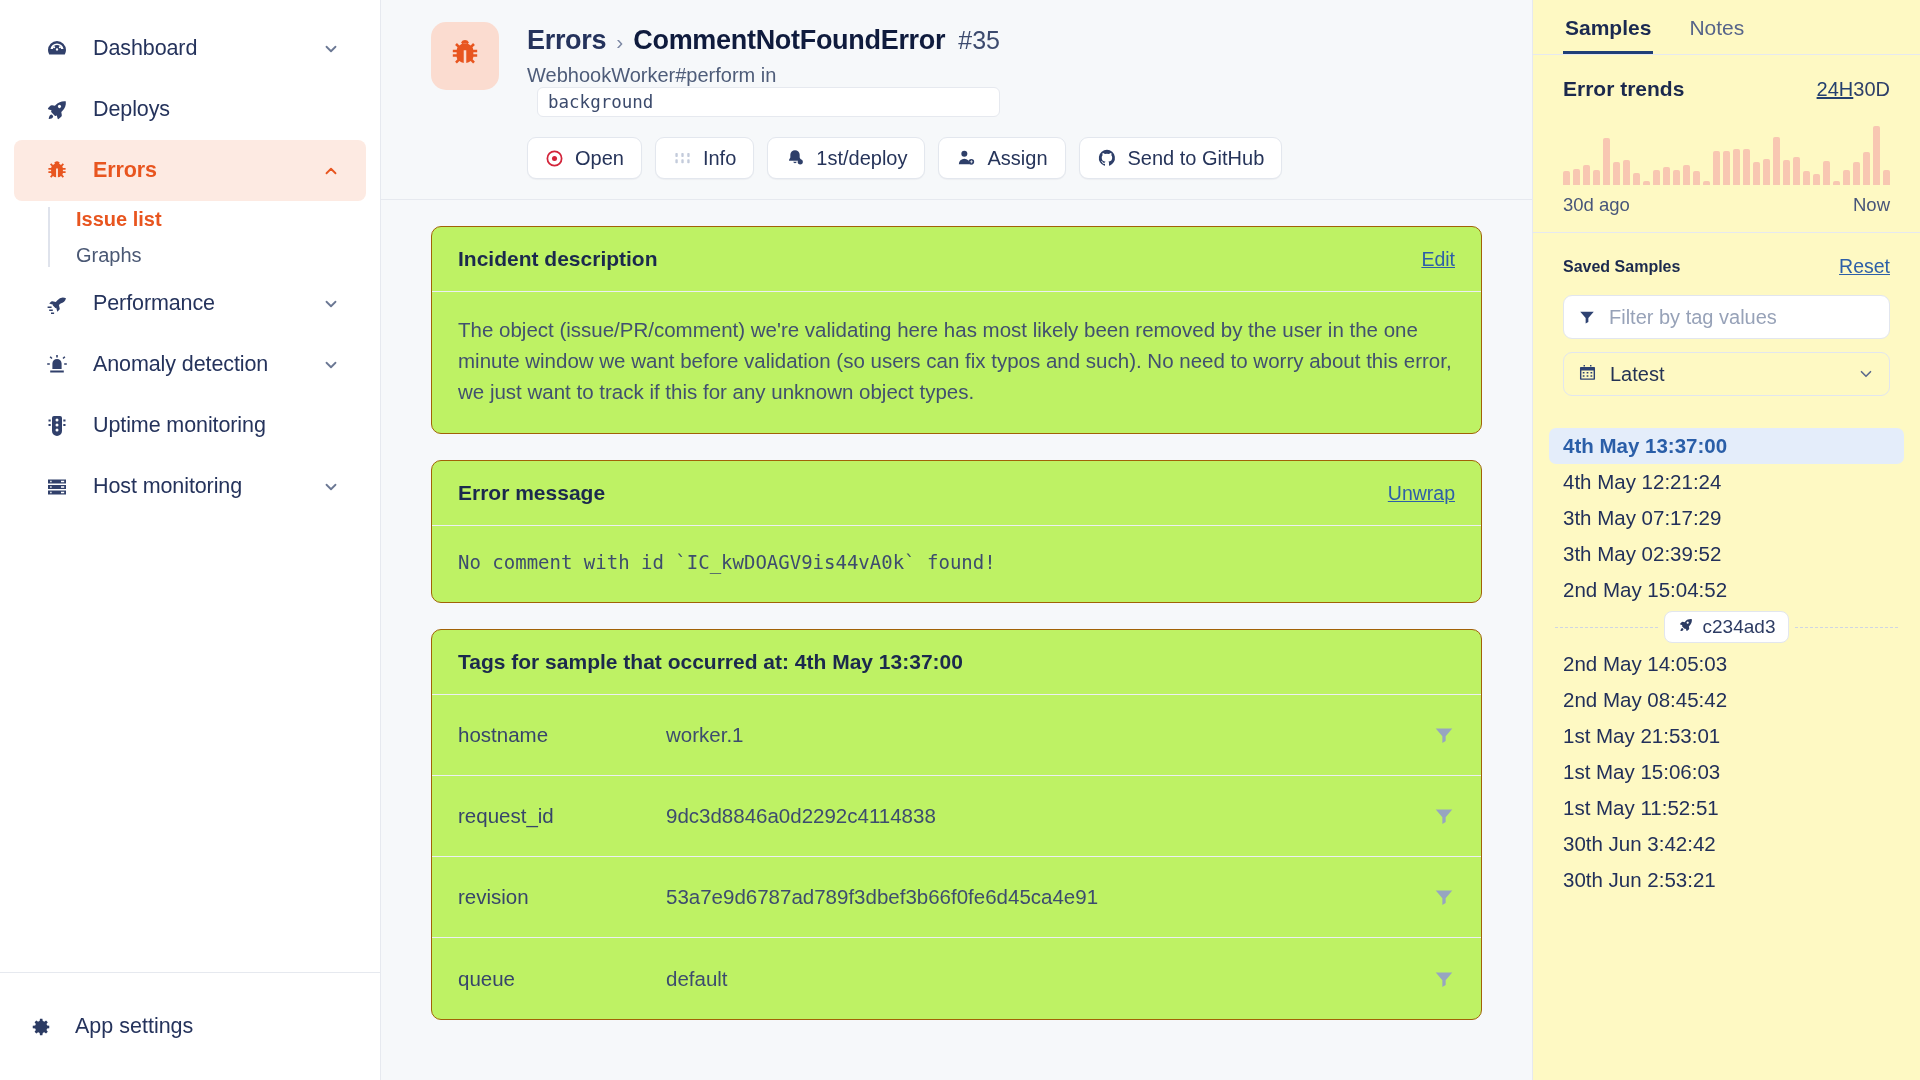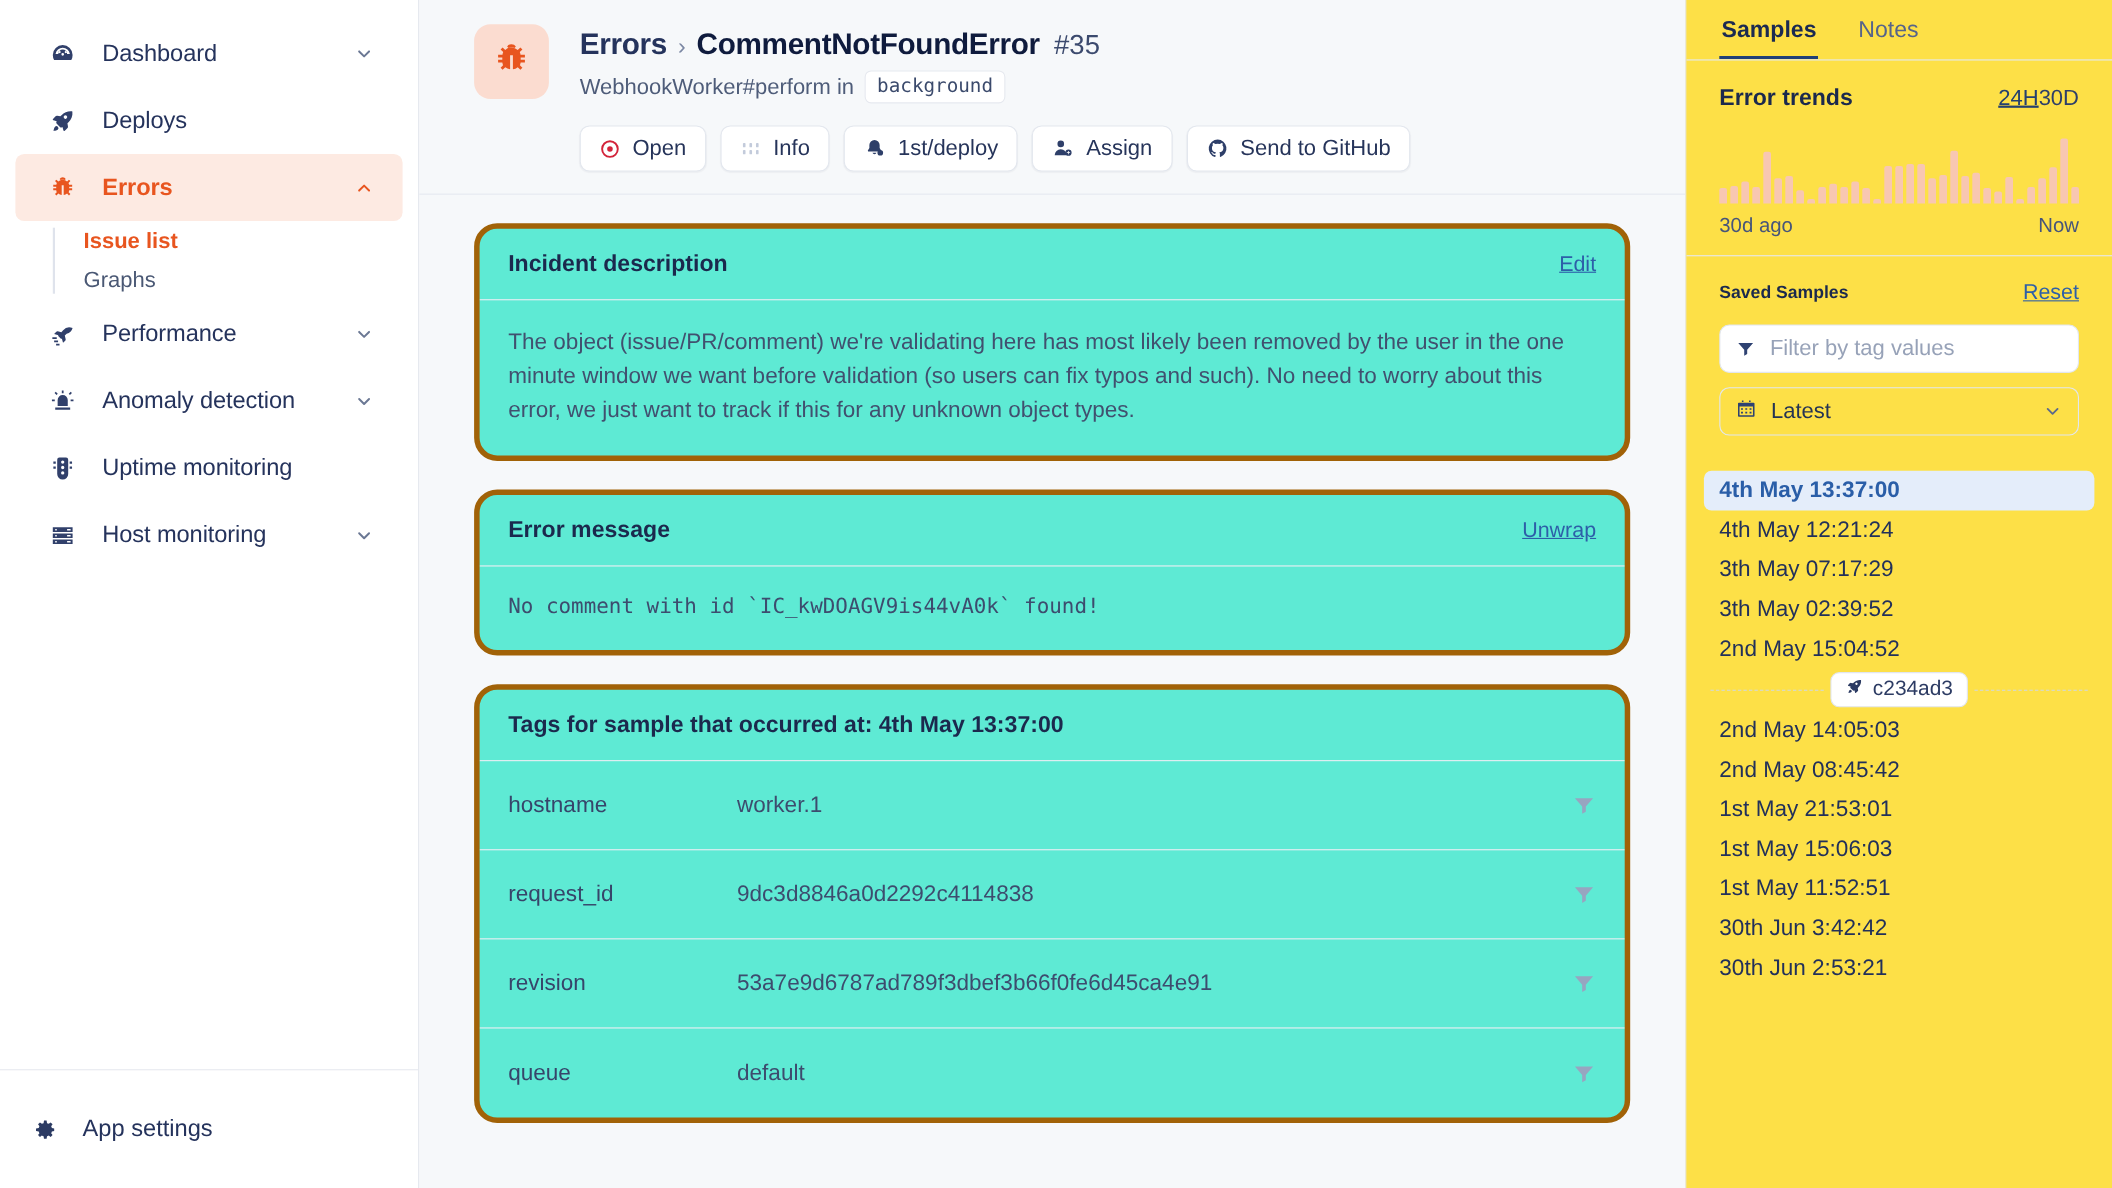--- a/index.html
+++ b/index.html
@@ -96,21 +96,21 @@
   .crumb-root {
     font-size: 27px; font-weight: 700; color:#25335c;
     letter-spacing: -0.3px;
   }
   .crumb-sep { font-size: 21px; color:#7b87a3; margin: 0 10px; }
   .crumb-cur {
     font-size: 27px; font-weight: 700; color:#0f1b3d;
     letter-spacing: -0.3px;
   }
   .crumb-num { font-size: 25px; color:#3c4a6e; margin-left: 13px; }
-  .subline { margin-top: 8px; display:flex; align-items:center; flex-wrap: wrap; }
+  .subline { margin-top: 8px; display:flex; flex-wrap: wrap; flex-direction: column; }
   .subline .st { font-size: 20px; color:#4e5c79; }
   .chip-code {
     font-family: "DejaVu Sans Mono", monospace;
     font-size: 17.5px; color:#3b4a6c;
     background: #ffffff; border: 1px solid #e6e9ef;
     border-radius: 6px; padding: 4px 10px; margin-left: 10px;
   }
   .btn-row { display: flex; gap: 13px; margin-top: 20px; padding-left: 96px; }
   .btn {
     display: inline-flex; align-items: center; gap: 11px;
@@ -122,23 +122,23 @@
     white-space: nowrap;
   }
   .btn .bico { display:flex; align-items:center; }
 
   .scroll-body {
     flex: 1 1 auto;
     padding: 26px 50px 0 50px;
     overflow: hidden;
   }
   .card {
-    background: #5eead4;
-    border: 5px solid #a16207;
-    border-radius: 21px;
+    background: #bef264;
+    border: 1px solid #a16207;
+    border-radius: 10px;
     margin-bottom: 26px;
     overflow: hidden;
   }
   .card-head {
     display:flex; align-items:center; justify-content:space-between;
     padding: 20px 26px;
     border-bottom: 1px solid #eceff4;
   }
   .card-title { font-size: 21px; font-weight: 700; color:#1b294d; }
   .card-link {
@@ -160,21 +160,21 @@
     border-bottom: 1px solid #eceff4;
   }
   .tag-row:last-child { border-bottom: none; }
   .tag-key { font-size: 20.5px; color:#37456a; width: 208px; flex:0 0 208px; }
   .tag-val { font-size: 20.5px; color:#3d4c6e; flex: 1; word-break: break-all; }
   .tag-filter { flex: 0 0 auto; cursor:pointer; color:#97a5c0; display:flex; }
 
   
   .right {
     width: 388px; flex: 0 0 388px; height: 1080px;
-    background: #fde047;
+    background: #fef9c3;
     border-left: 1px solid #e6e9ef;
     display:flex; flex-direction: column;
     overflow: hidden;
   }
   .tabs { display:flex; padding: 0 30px; border-bottom: 1px solid #e6e9ef; }
   .tab {
     font-size: 21px; color:#56648a; padding: 16px 2px 14px 2px;
     margin-right: 34px; cursor:pointer;
   }
   .tab.active { color:#1b2a51; font-weight: 700; box-shadow: inset 0 -3px 0 #1f3f77; }

